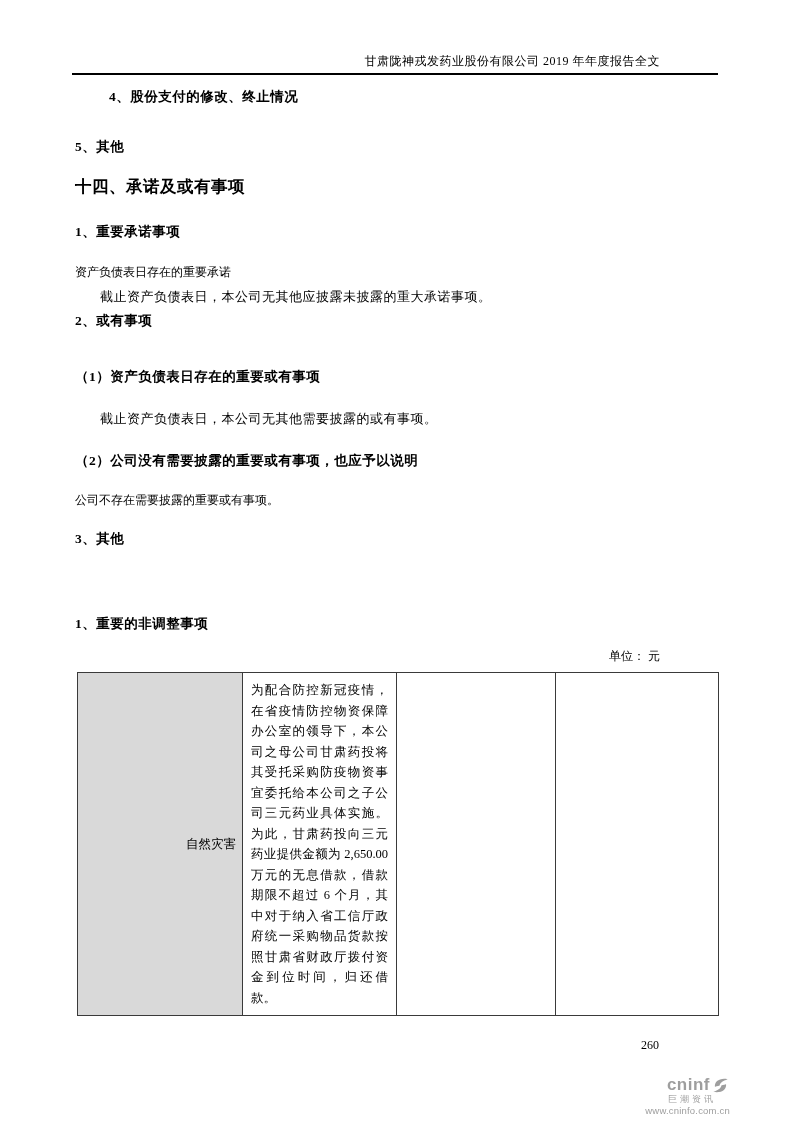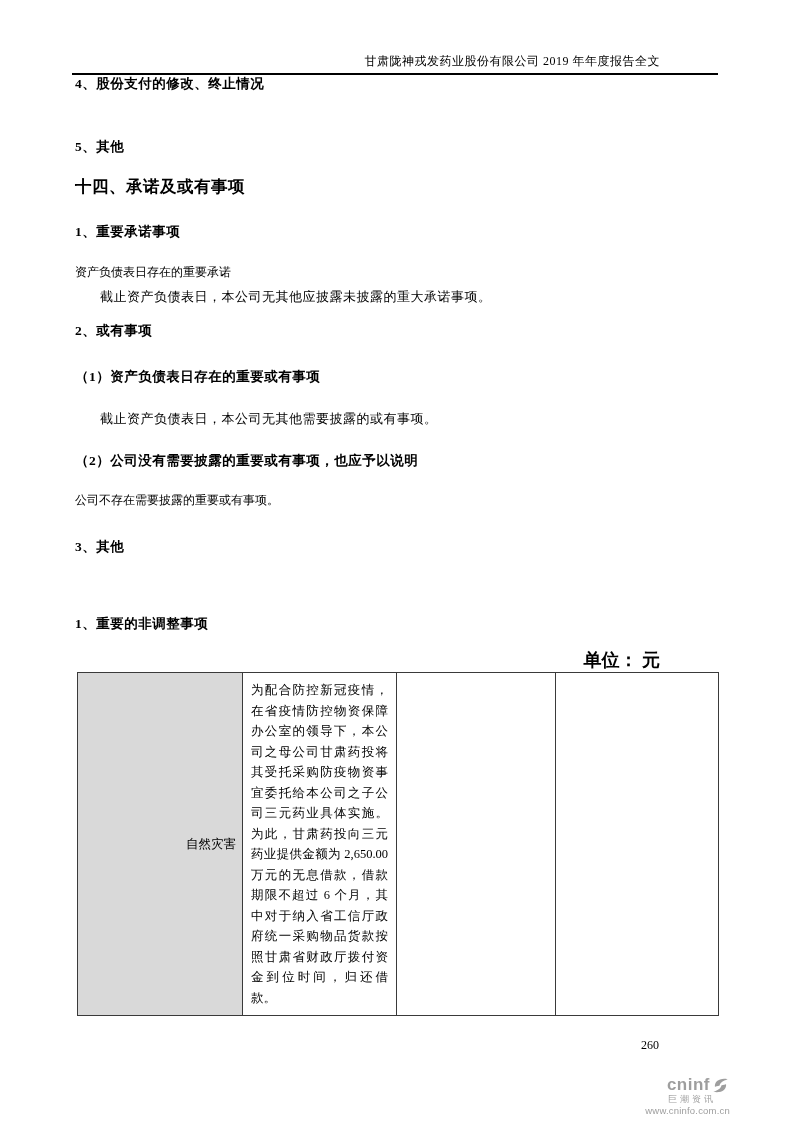--- a/index.html
+++ b/index.html
@@ -10,21 +10,21 @@
   }
   .abs { position:absolute; }
   .doc-header-text { top:53px; right:75px; font-size:12px; letter-spacing:0.5px; }
   .doc-header-rule { top:73px; left:72px; width:646px; height:2px; background:#000; }
 
   .h-sub   { left:75px; font-size:13.5px; font-weight:bold; letter-spacing:0.5px; }
   .h-major { left:75px; font-size:16.5px; font-weight:bold; letter-spacing:0.5px; }
   .p-small { left:75px; font-size:12px; }
   .p-body  { left:100px; font-size:13px; letter-spacing:0.5px; }
 
-  .unit-note { right:75px; top:648px; font-size:18px;font-weight:bold; }
+  .unit-note { right:75px; top:648px; font-size:12px; }
 
   table.data {
     position:absolute; left:77px; top:672px; width:641px;
     border-collapse:collapse; table-layout:fixed;
   }
   table.data td {
     border:1px solid #3a3a3a; font-size:12.5px; vertical-align:middle;
     word-break:break-all; overflow:hidden;
   }
   td.th-cell {
@@ -50,34 +50,34 @@
   .logo-url { font-size:9.5px; letter-spacing:0.2px; line-height:11px; margin-top:1px; }
 </style>
 </head>
 <body>
 
 <div class="page">
 
   <div class="abs doc-header-text">甘肃陇神戎发药业股份有限公司 2019 年年度报告全文</div>
   <div class="abs doc-header-rule"></div>
 
-  <div class="abs h-sub" style="top:75px;">4、股份支付的修改、终止情况</div>
+  <div class="abs h-sub" style="top:88px;margin-left:34px;">4、股份支付的修改、终止情况</div>
   <div class="abs h-sub" style="top:138px;">5、其他</div>
 
   <div class="abs h-major" style="top:176px;">十四、承诺及或有事项</div>
   <div class="abs h-sub" style="top:223px;">1、重要承诺事项</div>
   <div class="abs p-small" style="top:264px;">资产负债表日存在的重要承诺</div>
   <div class="abs p-body" style="top:288px;">截止资产负债表日，本公司无其他应披露未披露的重大承诺事项。</div>
 
-  <div class="abs h-sub" style="top:322px;">2、或有事项</div>
+  <div class="abs h-sub" style="top:312px;">2、或有事项</div>
   <div class="abs h-sub" style="top:368px;">（1）资产负债表日存在的重要或有事项</div>
   <div class="abs p-body" style="top:410px;">截止资产负债表日，本公司无其他需要披露的或有事项。</div>
   <div class="abs h-sub" style="top:452px;">（2）公司没有需要披露的重要或有事项，也应予以说明</div>
   <div class="abs p-small" style="top:492px;">公司不存在需要披露的重要或有事项。</div>
-  <div class="abs h-sub" style="top:530px;margin-top:8px;">3、其他</div>
+  <div class="abs h-sub" style="top:530px;">3、其他</div>
 
   <div class="abs h-sub" style="top:615px;">1、重要的非调整事项</div>
 
   <div class="abs unit-note">单位： 元</div>
 
   <table class="data">
     <colgroup>
       <col style="width:165px;">
         <col style="width:154px;">
         <col style="width:159px;">

